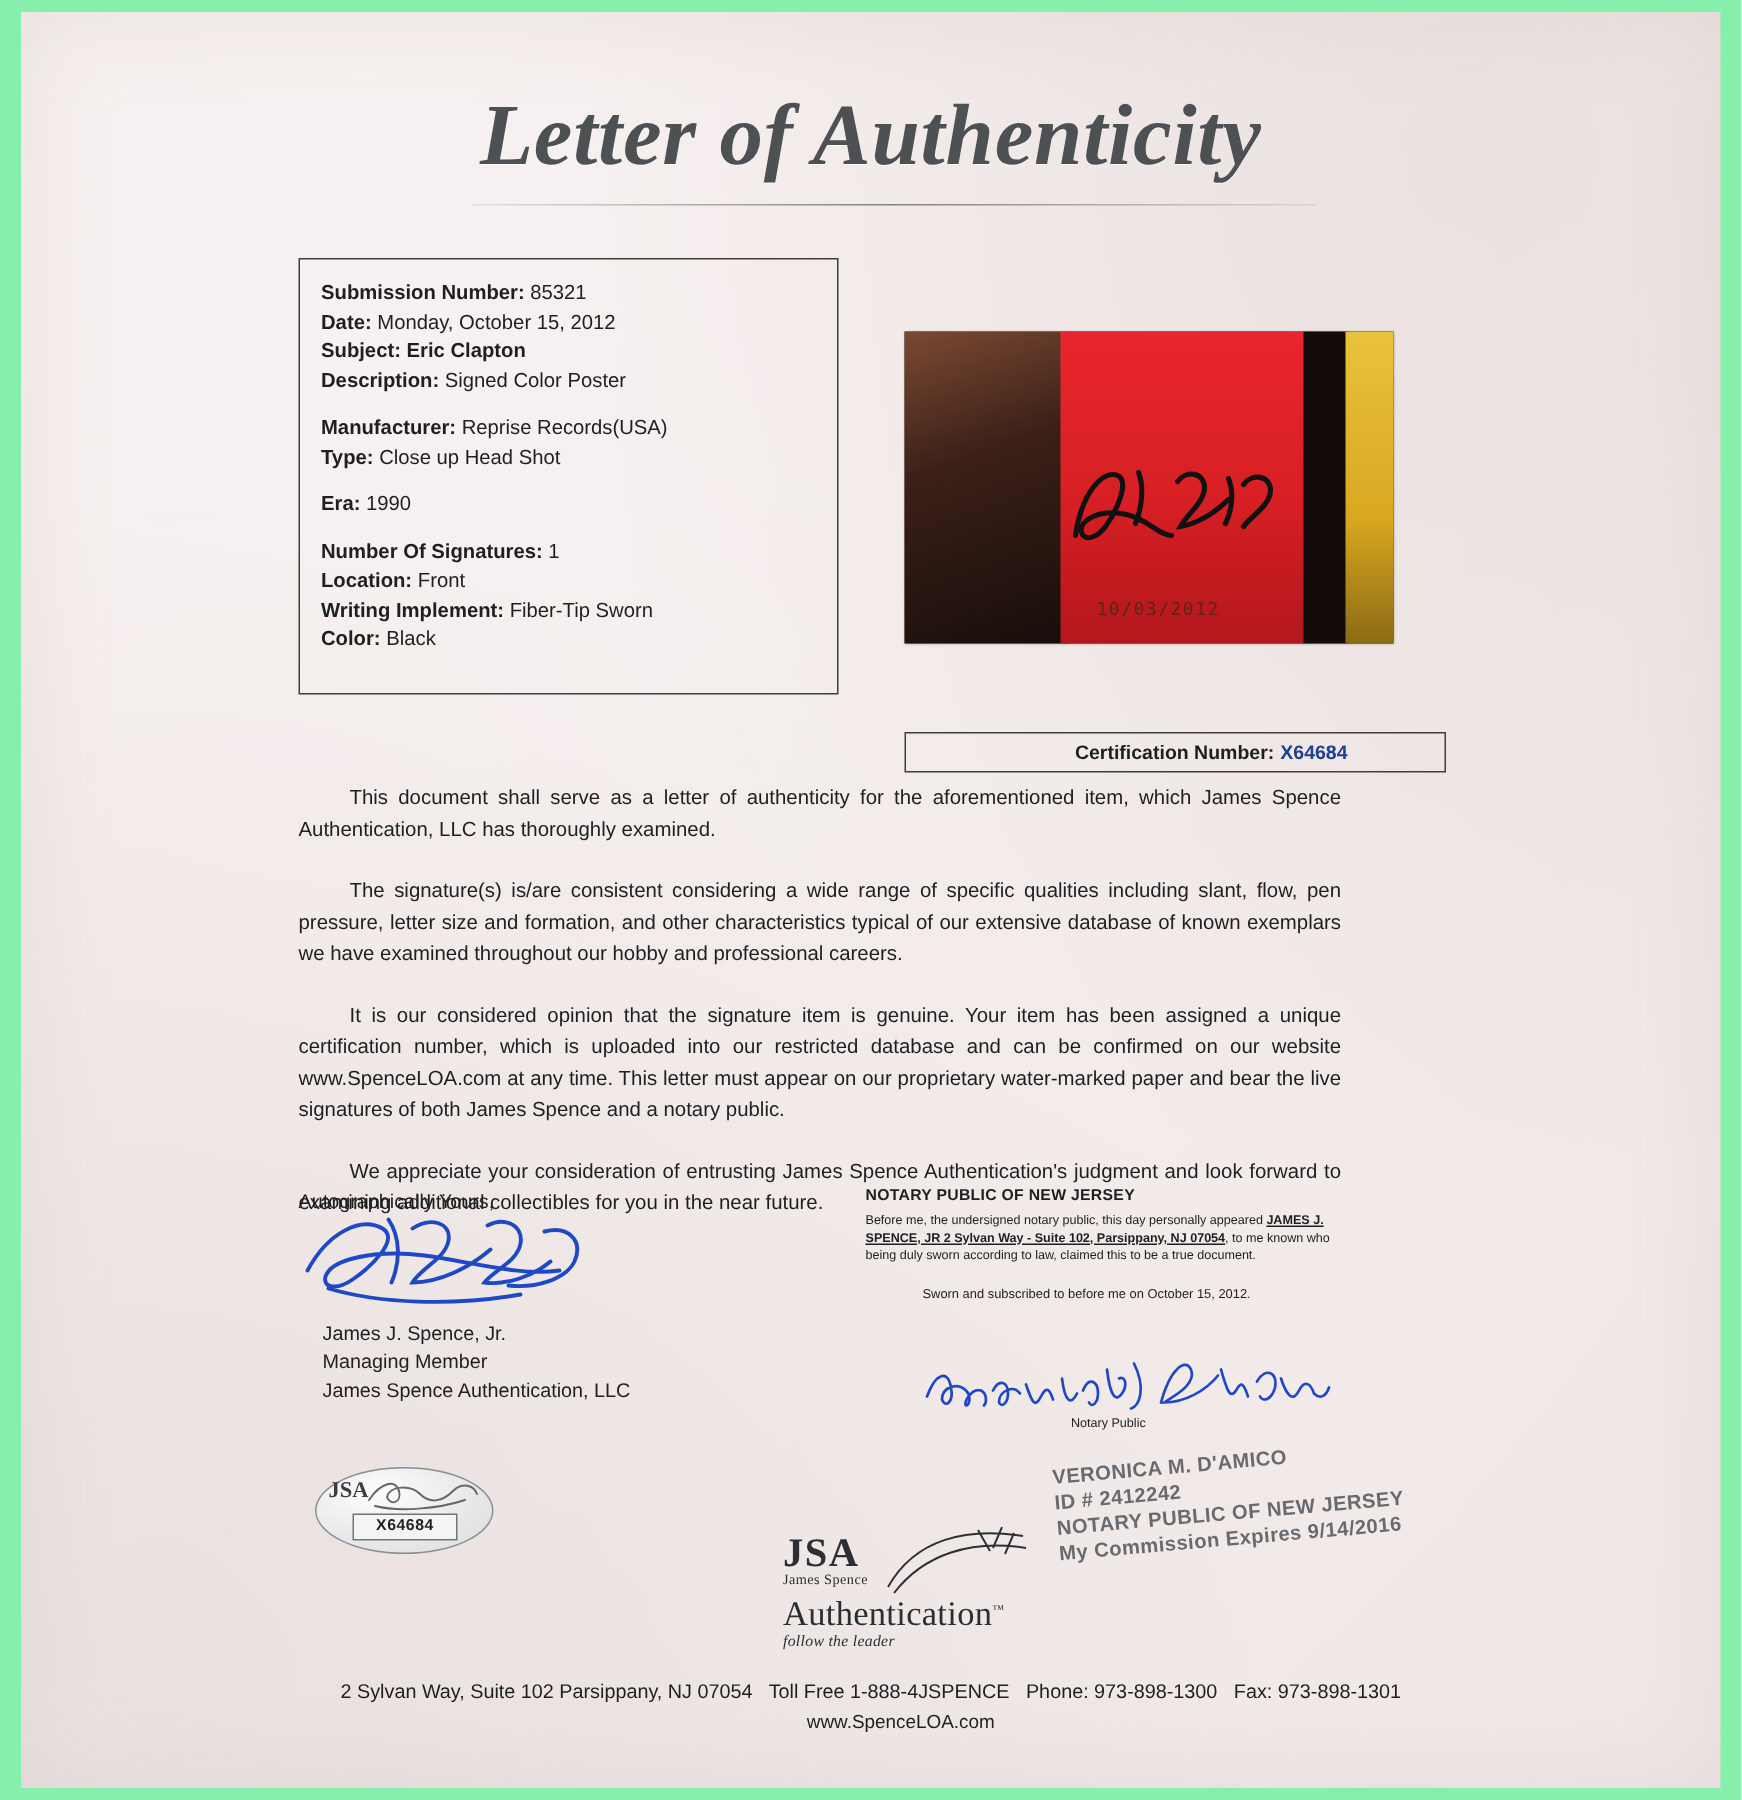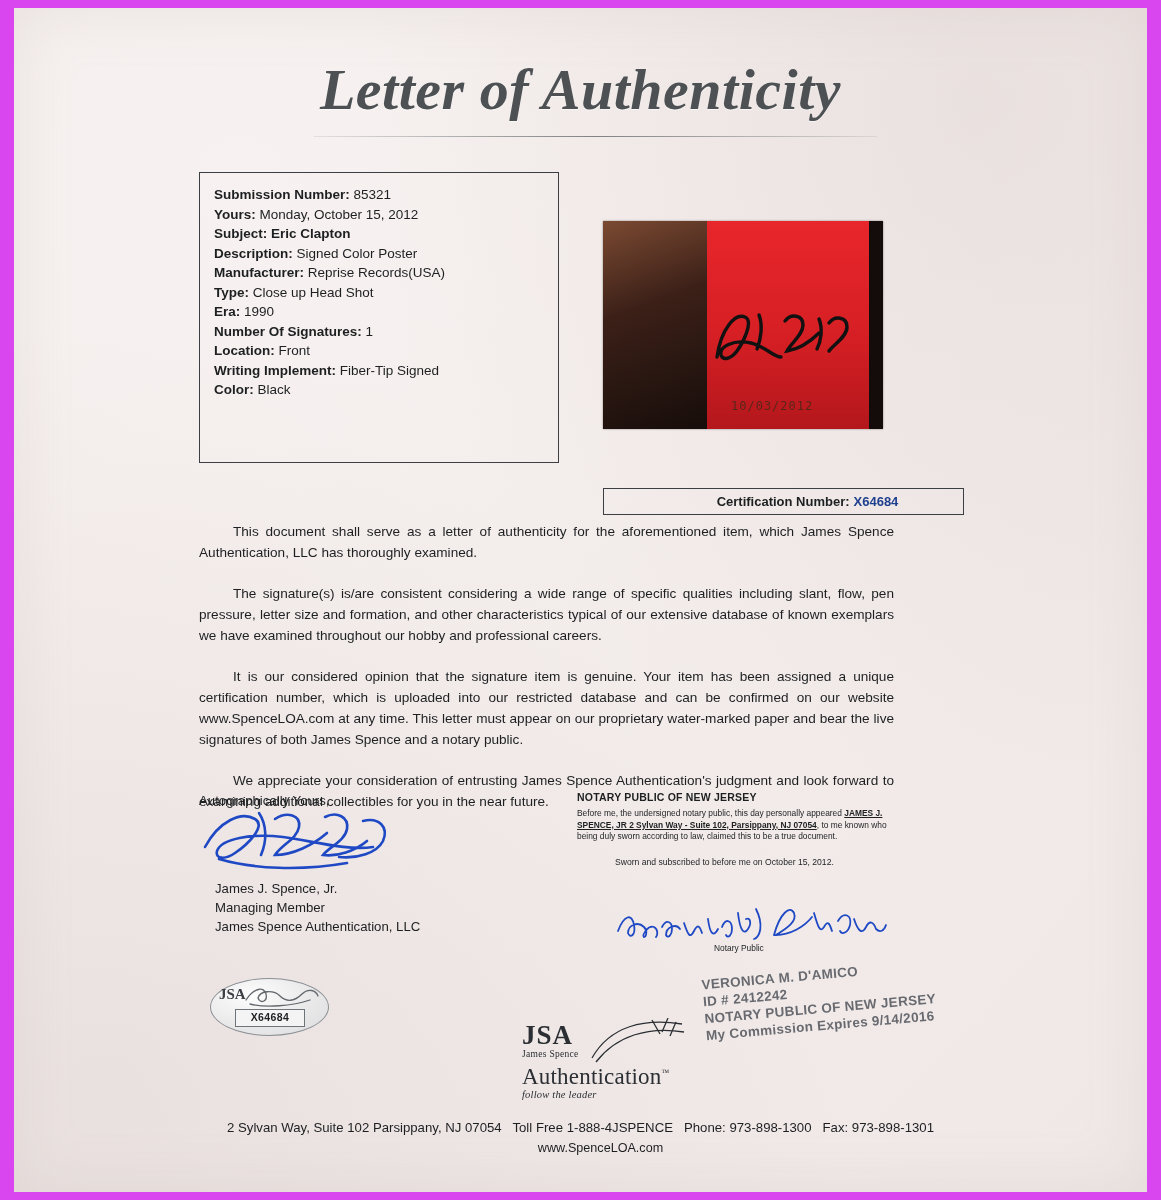--- a/index.html
+++ b/index.html
@@ -4,21 +4,21 @@
 <style>
   html, body {
     margin: 0;
     padding: 0;
     background: #ffffff;
   }
   #page {
     position: relative;
     width: 1161px;
     height: 1200px;
-    background: #d946ef;
+    background: #86efac;
     font-family: "Liberation Sans", sans-serif;
     overflow: hidden;
   }
   
   #sheet {
     position: absolute;
     left: 14px;
     top: 8px;
     width: 1133px;
     height: 1184px;
@@ -71,29 +71,29 @@
     box-sizing: border-box;
     padding: 12px 14px 0 14px;
   }
   .info-line {
     font-size: 13.5px;
     color: #1d1f21;
     line-height: 19.5px;
     white-space: nowrap;
   }
   .info-line .k { font-weight: bold; }
-  .info-line.gap { }
+  .info-line.gap { margin-top: 12px; }
   .info-line.subject .v { font-weight: bold; }
 
   
   .photo {
     position: absolute;
     left: 589px;
     top: 213px;
-    width: 280px;
+    width: 326px;
     height: 208px;
     background: #2a1a16;
     overflow: hidden;
     box-shadow: 0 0 2px rgba(0,0,0,0.4);
   }
   .photo .brown {
     position: absolute; left: 0; top: 0; width: 110px; height: 100%;
     background: linear-gradient(160deg, #7b4a32 0%, #3c2018 40%, #160d0a 100%);
   }
   .photo .red {
@@ -347,21 +347,21 @@
 
     <div class="doc-title">Letter of Authenticity</div>
     <div class="title-rule"></div>
 
     <div class="info-box">
       <div class="info-line">
         <span class="k">Submission Number:</span>
         <span class="v">85321</span>
       </div>
       <div class="info-line">
-        <span class="k">Yours:</span>
+        <span class="k">Date:</span>
         <span class="v">Monday, October 15, 2012</span>
       </div>
       <div class="info-line subject">
         <span class="k">Subject:</span>
         <span class="v">Eric Clapton</span>
       </div>
       <div class="info-line">
         <span class="k">Description:</span>
         <span class="v">Signed Color Poster</span>
       </div>
@@ -380,21 +380,21 @@
       <div class="info-line gap">
         <span class="k">Number Of Signatures:</span>
         <span class="v">1</span>
       </div>
       <div class="info-line">
         <span class="k">Location:</span>
         <span class="v">Front</span>
       </div>
       <div class="info-line">
         <span class="k">Writing Implement:</span>
-        <span class="v">Fiber-Tip Signed</span>
+        <span class="v">Fiber-Tip Sworn</span>
       </div>
       <div class="info-line">
         <span class="k">Color:</span>
         <span class="v">Black</span>
       </div>
     </div>
 
     <div class="photo">
       <div class="brown"></div>
       <div class="red"></div>

